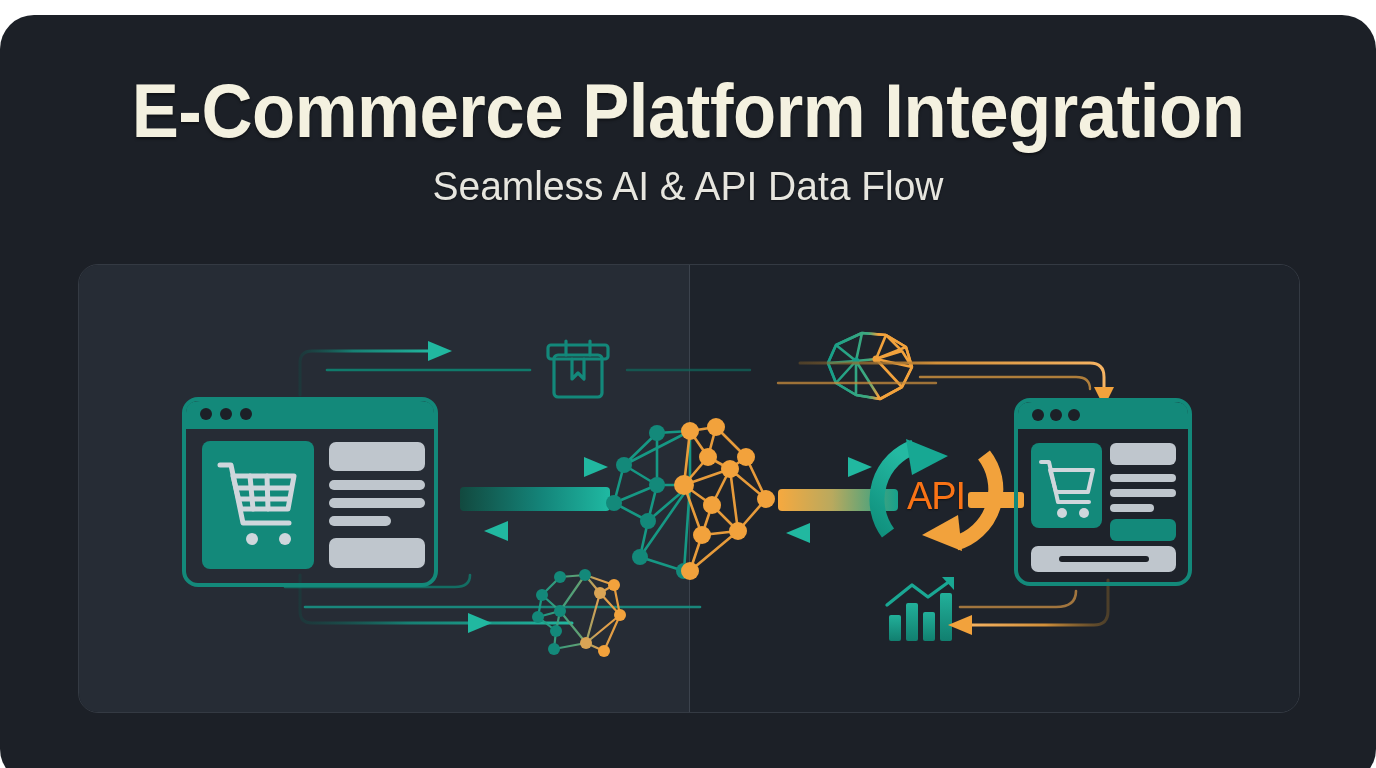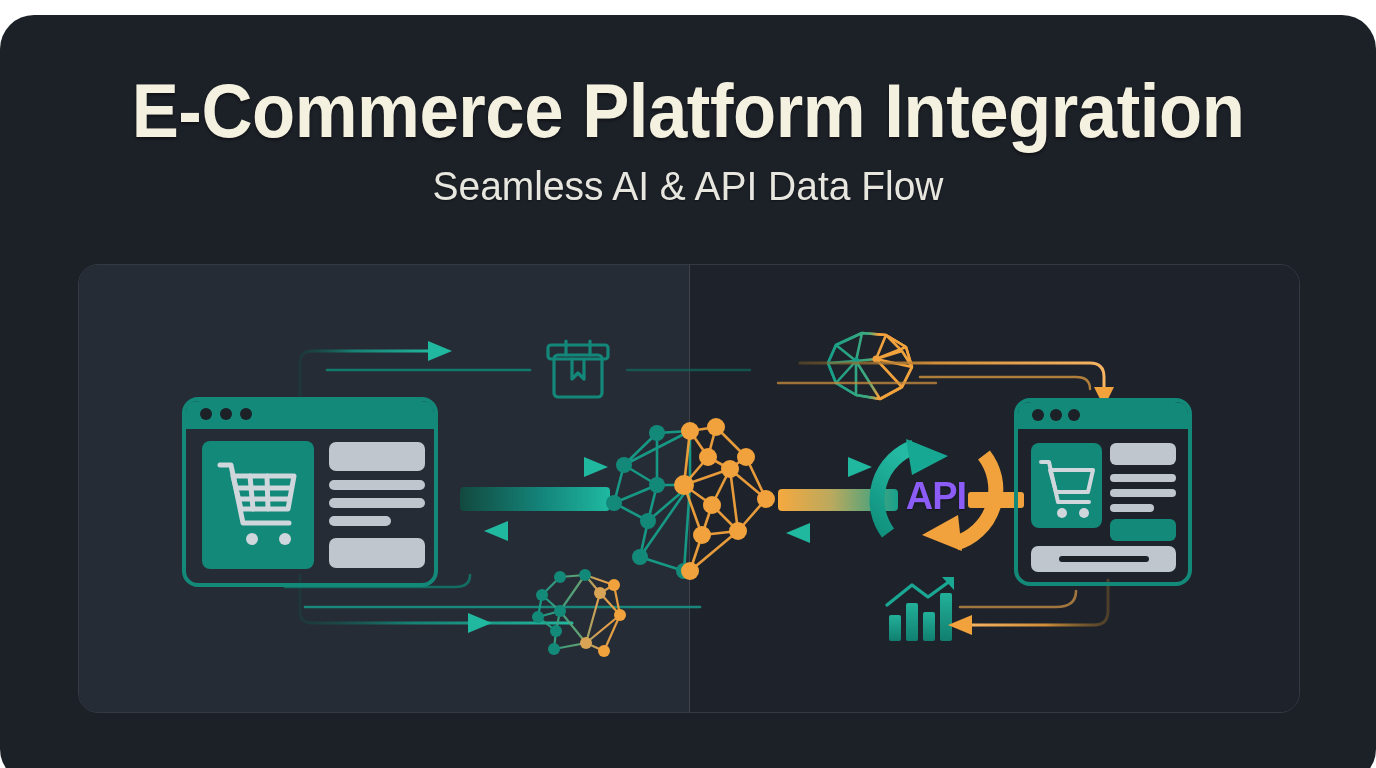--- a/index.html
+++ b/index.html
@@ -32,21 +32,21 @@
     border:1px solid #343a43;border-radius:20px;overflow:hidden;
   }
   .panel-left{position:absolute;left:0;top:0;width:50%;height:100%;background:#262c35;}
   .panel-right{position:absolute;left:50%;top:0;width:50%;height:100%;background:#1e232b;}
   .divider{position:absolute;left:50%;top:0;width:1px;height:100%;background:#3c434d;}
   .stage{position:absolute;left:0;top:0;width:1376px;height:768px;pointer-events:none;}
   .api-label{
     position:absolute;left:896px;top:459px;width:80px;height:44px;
     display:flex;align-items:center;justify-content:center;
     font-family:"Liberation Sans Narrow","Liberation Sans",sans-serif;
-    font-weight:bold;font-size:38px;color:#8b5cf6;letter-spacing:-1px;
+    font-weight:normal;font-size:38px;color:#f97316;letter-spacing:-1px;
     text-shadow:0 1px 2px rgba(0,0,0,.5);
   }
 </style>
 </head>
 <body>
 
 <div class="canvas">
 
   <div class="header">
     <h1 class="title">E-Commerce Platform Integration</h1>

